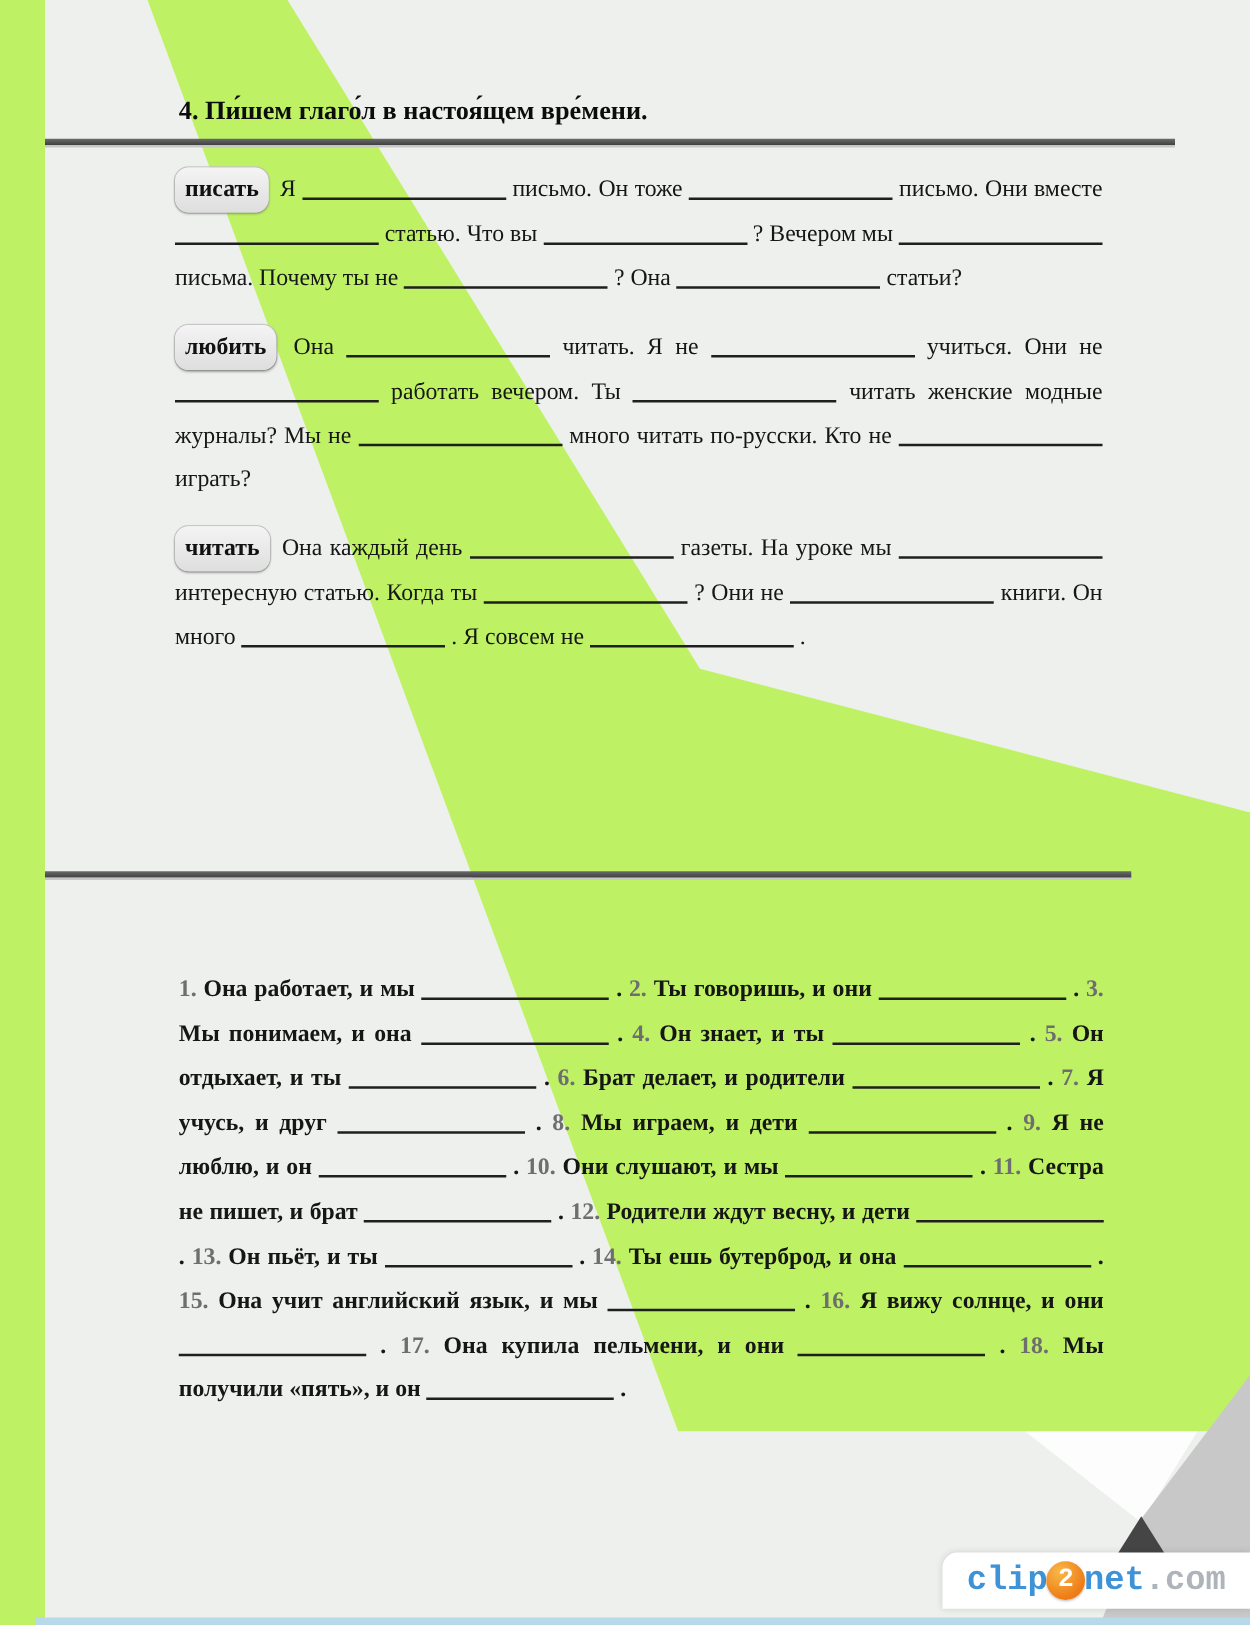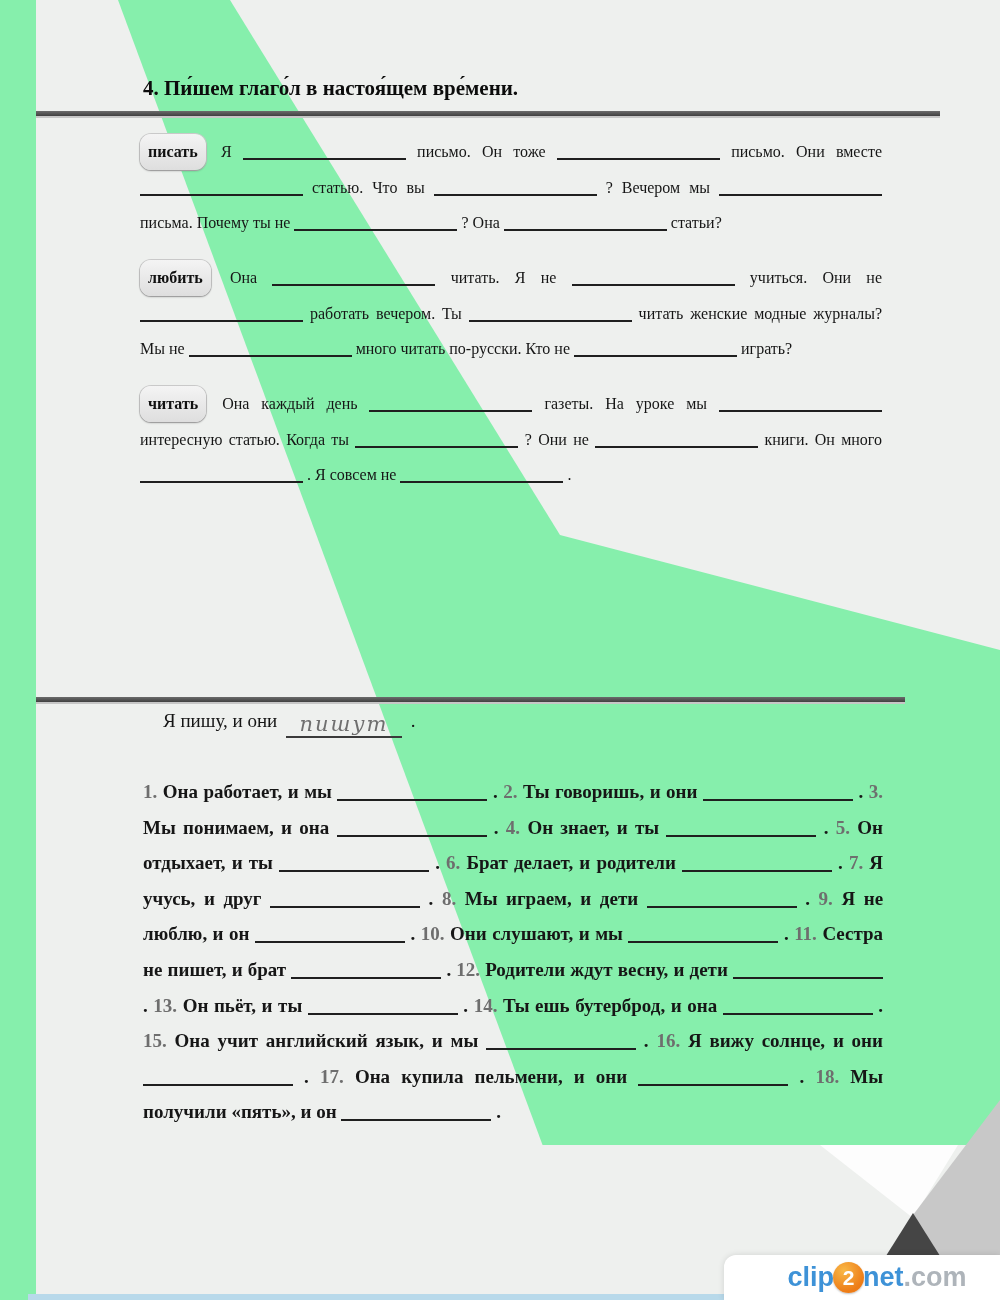--- a/index.html
+++ b/index.html
@@ -1,39 +1,39 @@
 <!DOCTYPE html>
 <html><head>
 <meta charset="utf-8">
 <style>
   html,body{margin:0;padding:0;}
   .canvas{
     position:relative; width:1000px; height:1300px; overflow:hidden;
-    background:#86efac;
+    background:#bef264;
     font-family:"Liberation Serif","DejaVu Serif",serif;
   }
   
   .bg{position:absolute; inset:0; pointer-events:none;}
   .bg-left-wedge{background:#eef0ee; clip-path:polygon(36px 0,118px 0,600px 1300px,36px 1300px);}
   .bg-top-gray{background:#eef0ee; clip-path:polygon(230px 0,1000px 0,1000px 650px,560px 535px);}
   .bg-bottom-gray{background:#eef0ee; clip-path:polygon(36px 1145px,1000px 1145px,1000px 1300px,36px 1300px);}
   .bg-white-wedge{background:#fdfdfd; clip-path:polygon(820px 1145px,958px 1145px,913px 1218px);}
   .bg-mid-gray{background:#c8c8c8; clip-path:polygon(1000px 1100px,1000px 1300px,880px 1300px,913px 1215px);}
   .bg-dark-triangle{background:#454545; clip-path:polygon(913px 1213px,947px 1267px,879px 1267px);}
   .blue-strip{position:absolute; left:28px; right:0; bottom:0; height:6px; background:#b8d9ea;}
   
   .rule{position:absolute; height:5px; background:linear-gradient(#6b6b6b,#404040); box-shadow:0 2px 0 #c6c6c6;}
   .rule4{left:36px; top:111px; width:904px;}
   .rule5{left:36px; top:697px; width:869px;}
   .heading{position:absolute; left:143px; font-size:21px; font-weight:bold; color:#0c0c0c; white-space:nowrap;}
   .h4{top:76px;} .h5{top:662px;}
   
   .sec4{position:absolute; left:140px; top:134px; width:742px;}
   .block{margin:0 0 20px 0;}
-  .block p{margin:0; font-size:16px; line-height:35px; color:#161616; text-align:justify;}
+  .block p{margin:0; font-size:19px; line-height:35px; color:#161616; text-align:justify;}
   .pill{
     display:inline-block; font-weight:bold; color:#111;
     background:linear-gradient(#f4f4f4,#dedede);
     border-radius:11px; padding:0 8px 1px;
     box-shadow:0 1px 2px rgba(0,0,0,.30), 0 0 0 1px #cdcdcd;
     margin-right:4px;
   }
   .blank{display:inline-block; border-bottom:2px solid #1f1f1f; height:12px; vertical-align:-3px;}
   .sec4 .blank{width:163px;}
   .sec5 .blank{width:150px;}
@@ -42,25 +42,25 @@
     display:inline-block; min-width:116px; text-align:center;
     border-bottom:2px solid #3a3a3a; margin:0 4px; vertical-align:-4px;
     font-family:"DejaVu Serif",serif; font-style:italic; letter-spacing:2px;
     font-size:21px; color:#6f6f6f;
   }
   .sec5{position:absolute; left:143px; top:774px; width:740px;font-weight:bold;}
   .sec5 p{margin:0; font-size:19px; line-height:35.6px; color:#161616; text-align:justify;}
   .num{color:#6e6e6e;}
   
   .logo-box{
-    position:absolute; right:0; bottom:0; width:246px; height:45px;
+    position:absolute; right:0; bottom:13px; width:246px; height:45px;
     background:#ffffff; border-radius:12px 0 0 0;
     box-shadow:0 0 6px rgba(0,0,0,.12);
     display:flex; align-items:center; justify-content:center;
-    font-family:Liberation Sans, sans-serif; font-weight:bold; font-size:27px;padding-left:30px;
+    font-family:Liberation Mono, monospace; font-weight:bold; font-size:27px;
   }
   .logo-blue{color:#3e92d7;}
   .logo-circle{
     display:inline-flex; align-items:center; justify-content:center;
     width:31px; height:31px; border-radius:50%;
     background:radial-gradient(circle at 35% 28%, #f9b847, #ed7c17 70%);
     color:#fff; font-size:21px; margin:0 -1px; box-shadow:0 1px 2px rgba(0,0,0,.25);
   }
   .logo-gray{color:#aeb4ba; font-weight:bold;}
 </style>
@@ -86,25 +86,20 @@
       <div class="block">
         <p><span class="pill">любить</span> <span>Она</span> <span class="blank"></span> <span>читать. Я не</span> <span class="blank"></span> <span>учиться. Они не</span> <span class="blank"></span> <span>работать вечером. Ты</span> <span class="blank"></span> <span>читать женские модные журналы? Мы не</span> <span class="blank"></span> <span>много читать по-русски. Кто не</span> <span class="blank"></span> <span>играть?</span> </p>
       </div>
       <div class="block">
         <p><span class="pill">читать</span> <span>Она каждый день</span> <span class="blank"></span> <span>газеты. На уроке мы</span> <span class="blank"></span> <span>интересную статью. Когда ты</span> <span class="blank"></span> <span>? Они не</span> <span class="blank"></span> <span>книги. Он много</span> <span class="blank"></span> <span>. Я совсем не</span> <span class="blank"></span> <span>.</span> </p>
       </div>
     </div>
 
   <div class="rule rule5"></div>
 
-  <div class="example">
-    <span>Я пишу, и они</span>
-    <span class="answer">пишут</span>
-    <span>.</span>
-  </div>
 
   <div class="sec5">
     <p id="s5-flow"><span class="num">1.</span> <span>Она работает, и мы</span> <span class="blank"></span> . <span class="num">2.</span> <span>Ты говоришь, и они</span> <span class="blank"></span> . <span class="num">3.</span> <span>Мы понимаем, и она</span> <span class="blank"></span> . <span class="num">4.</span> <span>Он знает, и ты</span> <span class="blank"></span> . <span class="num">5.</span> <span>Он отдыхает, и ты</span> <span class="blank"></span> . <span class="num">6.</span> <span>Брат делает, и родители</span> <span class="blank"></span> . <span class="num">7.</span> <span>Я учусь, и друг</span> <span class="blank"></span> . <span class="num">8.</span> <span>Мы играем, и дети</span> <span class="blank"></span> . <span class="num">9.</span> <span>Я не люблю, и он</span> <span class="blank"></span> . <span class="num">10.</span> <span>Они слушают, и мы</span> <span class="blank"></span> . <span class="num">11.</span> <span>Сестра не пишет, и брат</span> <span class="blank"></span> . <span class="num">12.</span> <span>Родители ждут весну, и дети</span> <span class="blank"></span> . <span class="num">13.</span> <span>Он пьёт, и ты</span> <span class="blank"></span> . <span class="num">14.</span> <span>Ты ешь бутерброд, и она</span> <span class="blank"></span> . <span class="num">15.</span> <span>Она учит английский язык, и мы</span> <span class="blank"></span> . <span class="num">16.</span> <span>Я вижу солнце, и они</span> <span class="blank"></span> . <span class="num">17.</span> <span>Она купила пельмени, и они</span> <span class="blank"></span> . <span class="num">18.</span> <span>Мы получили «пять», и он</span> <span class="blank"></span> . </p>
   </div>
 
   <div class="logo-box">
     <span class="logo-blue">clip</span>
       <span class="logo-circle">2</span>
       <span class="logo-blue">net</span>
       <span class="logo-gray">.com</span>

